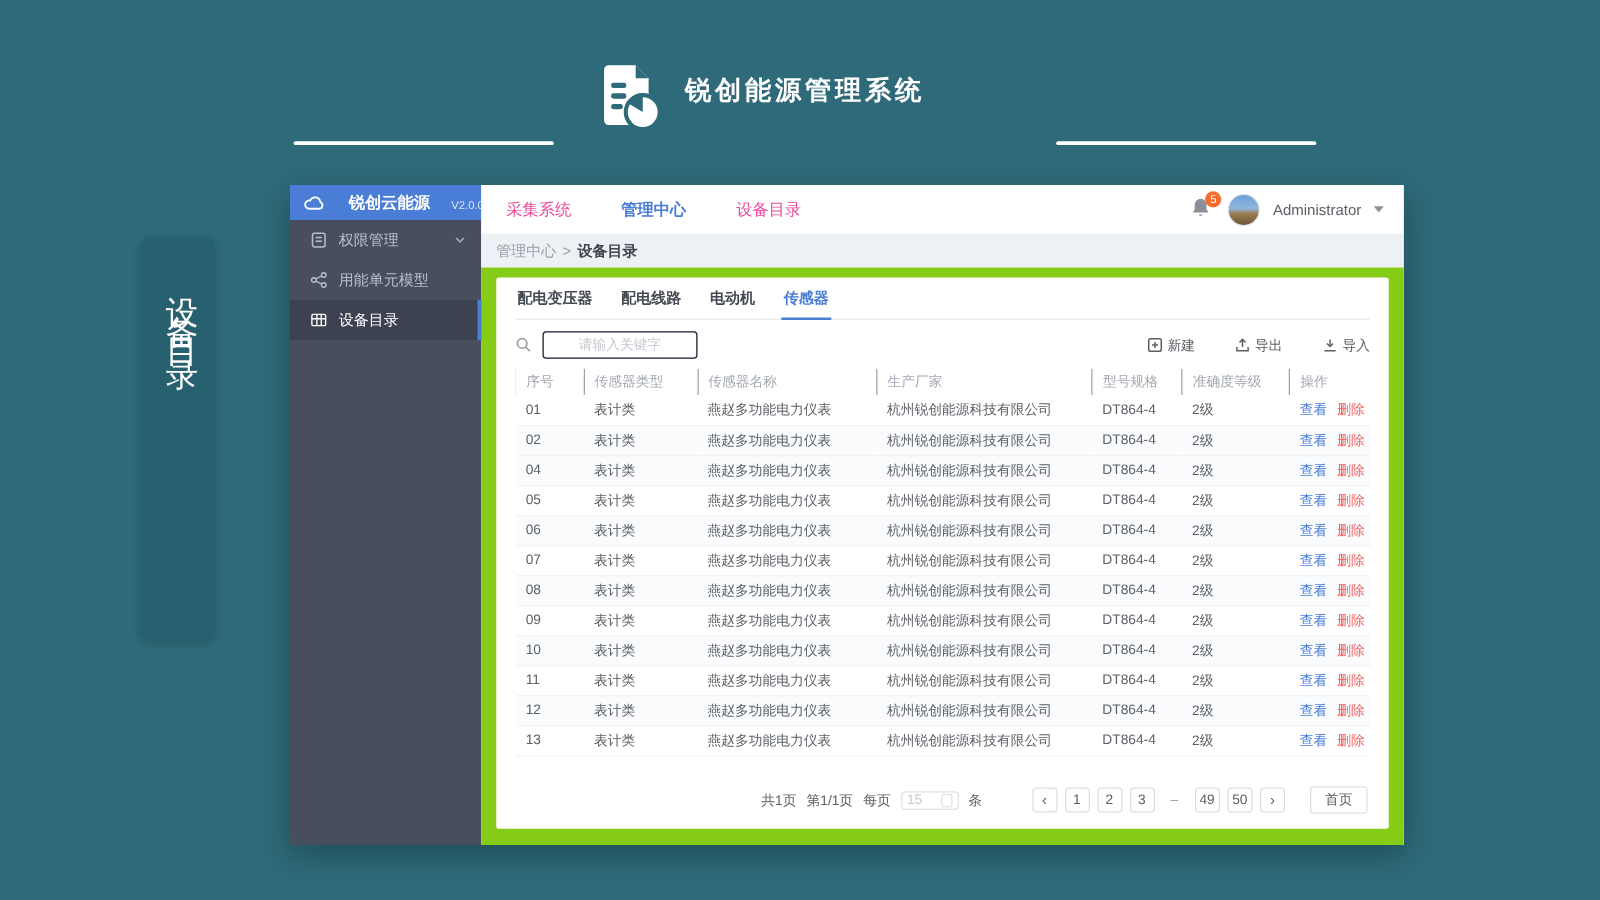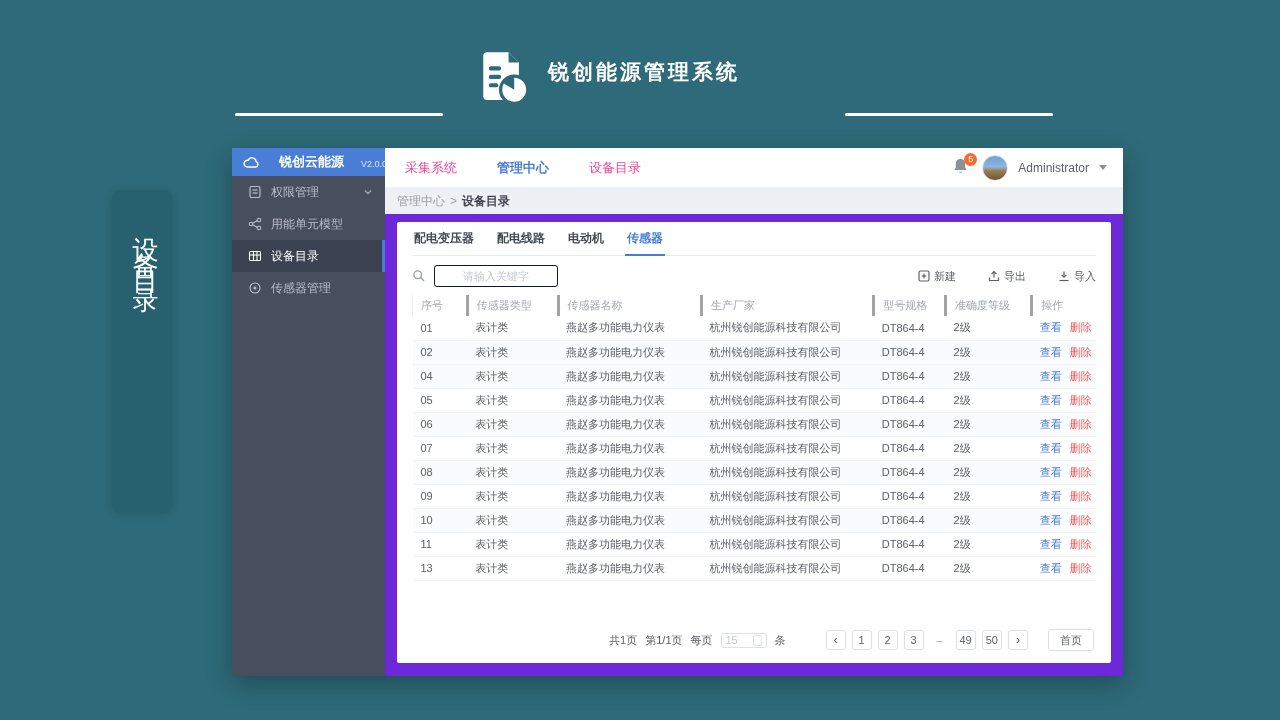--- a/index.html
+++ b/index.html
@@ -47,40 +47,40 @@
   .username { font-size:12px; color:#5C6066; cursor:pointer; }
   .user-caret { width:0; height:0; border-left:4px solid transparent; border-right:4px solid transparent; border-top:5px solid #8a8f98; cursor:pointer; }
 
   
   .breadcrumb { height:26px; background:#EDF0F4; display:flex; align-items:center; padding:0 12px; font-size:12px; gap:5px; }
   .bc-parent { color:#98A0A8; }
   .bc-sep { color:#98A0A8; }
   .bc-current { color:#404650; font-weight:bold; }
 
   
-  .content { flex:1; background:#6d28d9; padding:8px 12px 13px 12px; min-height:0; }
+  .content { flex:1; background:#84cc16; padding:8px 12px 13px 12px; min-height:0; }
   .card { background:#fff; height:100%; border-radius:2px; padding:0 15px; display:flex; flex-direction:column; }
 
   
   .tabs { display:flex; gap:19px; border-bottom:1px solid #E9ECEF; padding-top:8px; }
   .tab { font-size:12px; font-weight:bold; color:#454A52; padding:0 2px 7px 2px; cursor:pointer; white-space:nowrap; }
   .tab.active { color:#4A7ED6; border-bottom:2px solid #4A7ED6; margin-bottom:-1px; }
 
   
   .toolbar { display:flex; align-items:center; padding:9px 0 8px 0; }
   .search-wrap { display:flex; align-items:center; gap:8px; }
   .search-input { width:124px; height:22px; border:1px solid #0f172a; border-radius:3px; font-size:11px; padding:0 8px; color:#5C6066; text-align:center; outline:none; }
   .search-input::placeholder { color:#C4C9D0; }
   .tool-actions { margin-left:auto; display:flex; align-items:center; gap:32px; }
   .tool-btn { display:flex; align-items:center; gap:4px; background:none; border:none; font-size:11px; color:#5C6066; cursor:pointer; font-family:inherit; }
 
   
   .table-wrap { flex:1; min-height:0; }
   table { width:100%; border-collapse:collapse; table-layout:fixed; }
-  th { font-size:11px; font-weight:normal; color:#A3A8B0; text-align:left; height:21px; border-left:3px solid #a3a3a3; padding:0 0 0 8px; white-space:nowrap; overflow:hidden; }
+  th { font-size:11px; font-weight:normal; color:#A3A8B0; text-align:left; height:21px; border-left:1px solid #a3a3a3; padding:0 0 0 8px; white-space:nowrap; overflow:hidden; }
   th:first-child { border-left:1px solid #EDEFF2; }
   td { font-size:11px; color:#5C6066; height:24px; padding:0 0 0 8px; border-bottom:1px solid #F2F3F5; white-space:nowrap; overflow:hidden; }
   tr.stripe td { background:#FAFBFC; }
   .col-no { width:8%; } .col-type { width:13.3%; } .col-name { width:21%; }
   .col-mfr { width:25.2%; } .col-model { width:10.5%; } .col-acc { width:12.6%;margin-top:39px; } .col-ops { width:9.4%; }
   .op-view { color:#4A7ED6; text-decoration:none; cursor:pointer; margin-right:8px; }
   .op-delete { color:#F25B5B; text-decoration:none; cursor:pointer; }
 
   
   .pagination { display:flex; align-items:center; justify-content:flex-end; gap:6px; padding:14px 2px 12px 0; font-size:11px; color:#5C6066; }
@@ -169,29 +169,20 @@
         <svg viewBox="0 0 14 14" width="14" height="14">
             <rect x="1.5" y="2.5" width="11" height="9" rx="1" fill="none" stroke="currentColor" stroke-width="1.1"></rect>
             <line x1="1.5" y1="6" x2="12.5" y2="6" stroke="currentColor" stroke-width="1.1"></line>
             <line x1="5.5" y1="2.5" x2="5.5" y2="11.5" stroke="currentColor" stroke-width="1.1"></line>
             <line x1="9" y1="2.5" x2="9" y2="11.5" stroke="currentColor" stroke-width="1.1"></line>
           </svg>
       </span>
       <span class="sb-label">设备目录</span>
     </div>
 
-    <div class="sb-item">
-      <span class="sb-icon">
-        <svg viewBox="0 0 14 14" width="14" height="14">
-            <circle cx="7" cy="7" r="5" fill="none" stroke="currentColor" stroke-width="1.1"></circle>
-            <circle cx="7" cy="7" r="1.6" fill="currentColor"></circle>
-          </svg>
-      </span>
-      <span class="sb-label">传感器管理</span>
-    </div>
   </div>
 
   <div class="main">
 
     <div class="topnav">
       <span class="nav-item">采集系统</span>
       <span class="nav-item active">管理中心</span>
       <span class="nav-item">设备目录</span>
       <div class="topnav-right">
         <div class="bell-wrap">
@@ -384,20 +375,31 @@
     <td>11</td>
     <td>表计类</td>
     <td>燕赵多功能电力仪表</td>
     <td>杭州锐创能源科技有限公司</td>
     <td>DT864-4</td>
     <td>2级</td>
     <td>
       <a class="op-view">查看</a><a class="op-delete">删除</a>
     </td>
   </tr>
+                <tr class="stripe">
+    <td>12</td>
+    <td>表计类</td>
+    <td>燕赵多功能电力仪表</td>
+    <td>杭州锐创能源科技有限公司</td>
+    <td>DT864-4</td>
+    <td>2级</td>
+    <td>
+      <a class="op-view">查看</a><a class="op-delete">删除</a>
+    </td>
+  </tr>
                 <tr>
     <td>13</td>
     <td>表计类</td>
     <td>燕赵多功能电力仪表</td>
     <td>杭州锐创能源科技有限公司</td>
     <td>DT864-4</td>
     <td>2级</td>
     <td>
       <a class="op-view">查看</a><a class="op-delete">删除</a>
     </td>

